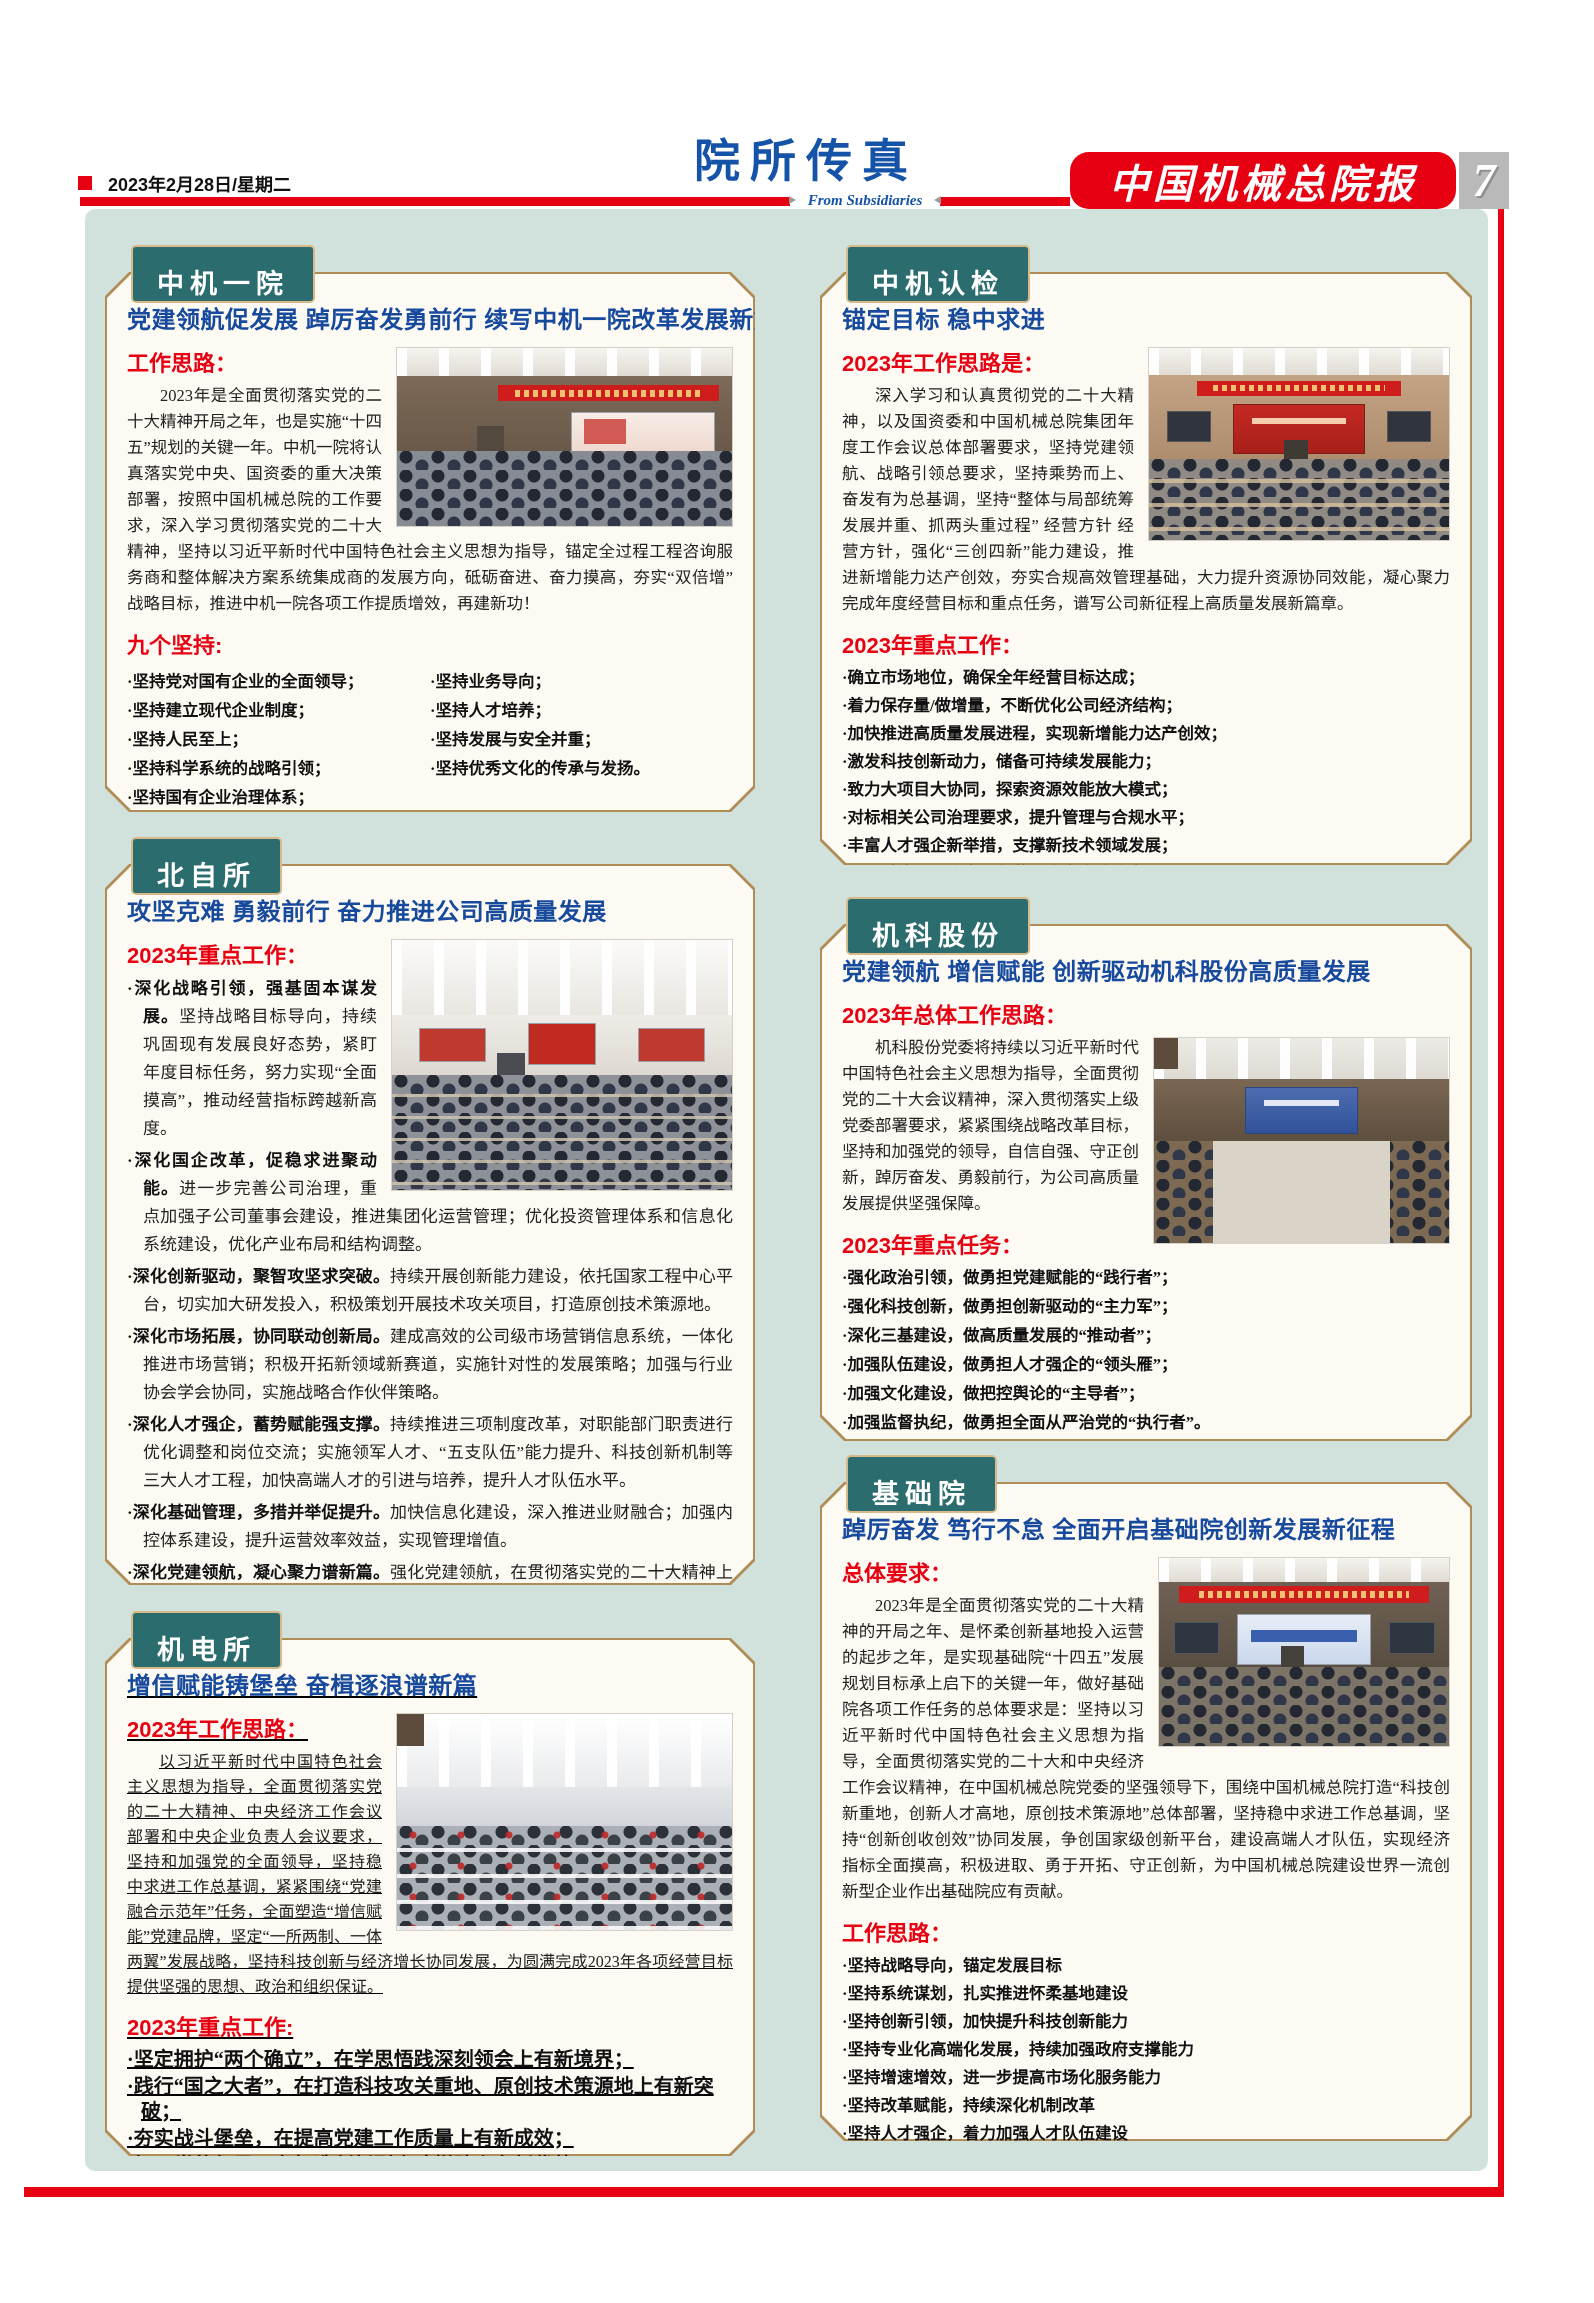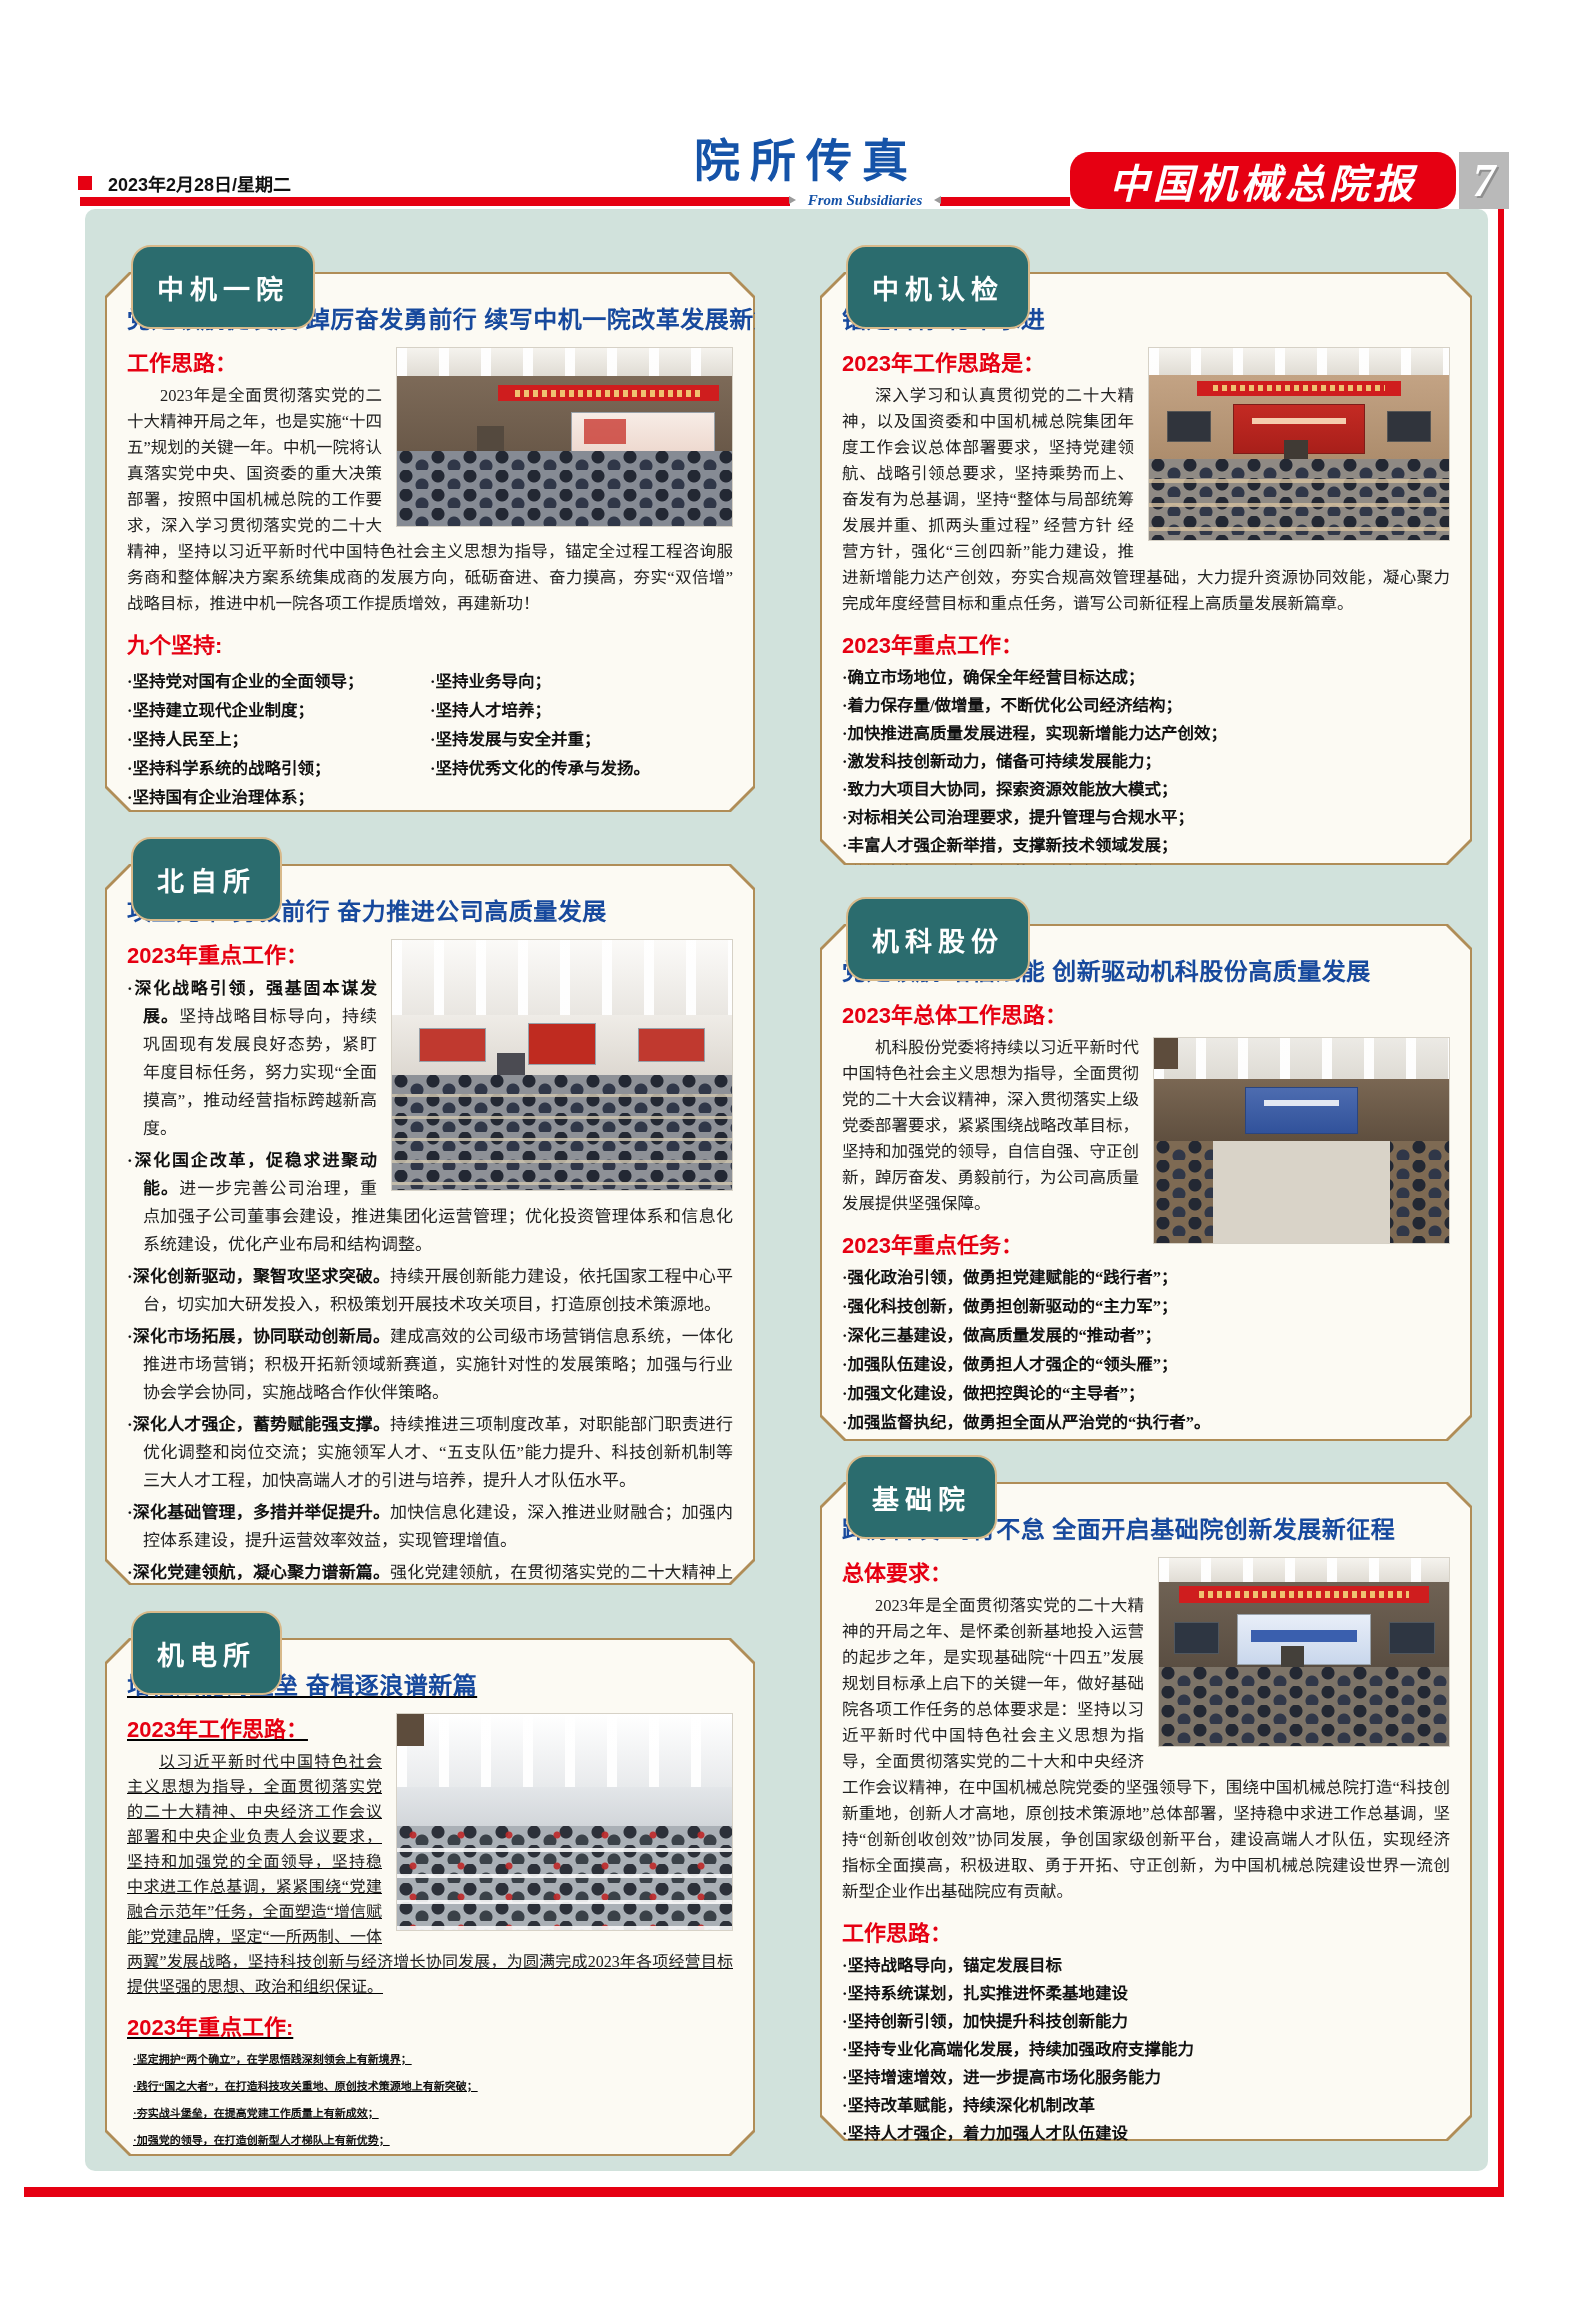--- a/index.html
+++ b/index.html
@@ -36,39 +36,39 @@
   .botbar{position:absolute;left:24px;top:2187px;width:1480px;height:10px;background:#e60012;}
 
   
   .card{position:absolute;}
   .card-skin,.card-inner{position:absolute;
      clip-path:polygon(24px 0,calc(100% - 24px) 0,100% 24px,100% calc(100% - 24px),
                        calc(100% - 24px) 100%,24px 100%,0 calc(100% - 24px),0 24px);}
   .card-skin{inset:0;background:#b08d57;}
   .card-inner{inset:2px;background:#fcfaf3;}
   .badge{position:absolute;left:26px;top:-27px;height:54px;background:#2b6c6e;border:2px solid #d8b98a;
-         border-radius:20px;color:#fff;font-weight:bold;font-size:27px;letter-spacing:6px;
-         display:flex;align-items:center;padding:13px 24px;z-index:3;white-space:nowrap;}
+         border-radius:5px;color:#fff;font-weight:bold;font-size:27px;letter-spacing:6px;
+         display:flex;align-items:flex-end;padding:0 24px;z-index:3;white-space:nowrap;}
   .content{position:relative;z-index:2;padding:28px 22px 10px 22px;height:100%;box-sizing:border-box;overflow:hidden;}
   .headline{margin:0 0 8px 0;font-size:24px;font-weight:bold;color:#17499d;letter-spacing:0.5px;white-space:nowrap;}
   .red-h{margin:10px 0 6px 0;font-size:22px;font-weight:bold;color:#e60012;}
   .para{margin:4px 0 0 0;font-family:"Liberation Serif","DejaVu Serif",serif;font-size:16.5px;
         line-height:26px;color:#222;text-align:justify;text-indent:2em;}
   ul.plain{list-style:none;margin:4px 0 0 0;padding:0;}
   ul.plain li{font-family:"Liberation Serif","DejaVu Serif",serif;font-weight:bold;color:#111;
               font-size:16.5px;line-height:26px;margin:0 0 3px 0;padding-left:14px;text-indent:-14px;}
   ul.mixed{list-style:none;margin:4px 0 0 0;padding:0;}
   ul.mixed li{font-family:"Liberation Serif","DejaVu Serif",serif;color:#222;font-size:17px;
               line-height:28px;margin:0 0 4px 0;padding-left:16px;text-indent:-16px;text-align:justify;}
   ul.mixed li b{color:#111;}
   .cols{display:flex;}
   .cols ul{flex:1;}
   .card.roomy .headline{margin-bottom:10px;}
   .card.compact .para{font-size:16px;line-height:25px;}
-  .card.compact ul.plain li{font-size:11px;line-height:25px;margin-bottom:2px;margin-left:6px;}
+  .card.compact ul.plain li{font-size:20px;line-height:25px;margin-bottom:2px;}
   .card.tight ul.plain li{margin-bottom:2px;}
 
   
   .photo{position:relative;float:right;margin:2px 0 8px 14px;background:#cfc8bd;overflow:hidden;
          border:1px solid #d6d1c6;}
   .photo i{position:absolute;display:block;}
   .ph-ceil{left:0;top:0;right:0;height:30%;background:linear-gradient(#f5f3ee,#e0dcd4);}
   .ph-ceil::after{content:'';position:absolute;inset:0;
       background:repeating-linear-gradient(90deg,rgba(255,255,255,.95) 0 10px,rgba(0,0,0,0) 10px 42px);}
   .ph-wall{left:0;right:0;top:30%;height:28%;background:linear-gradient(#c9b8a2,#b3a088);}

